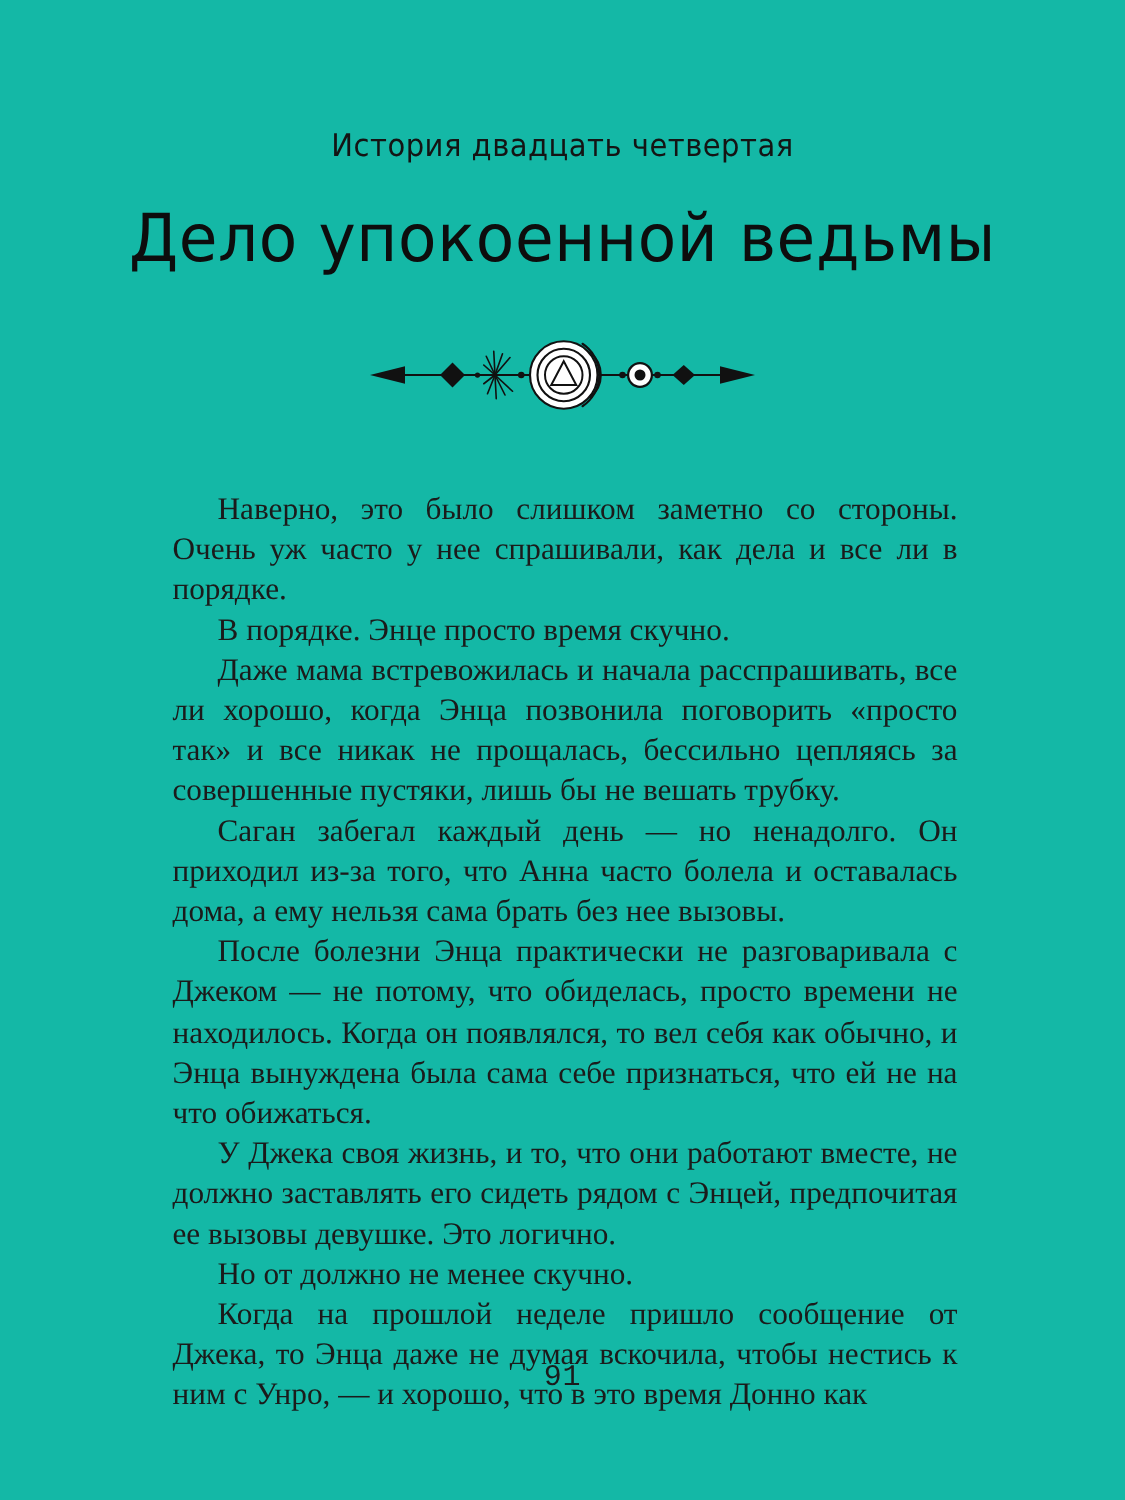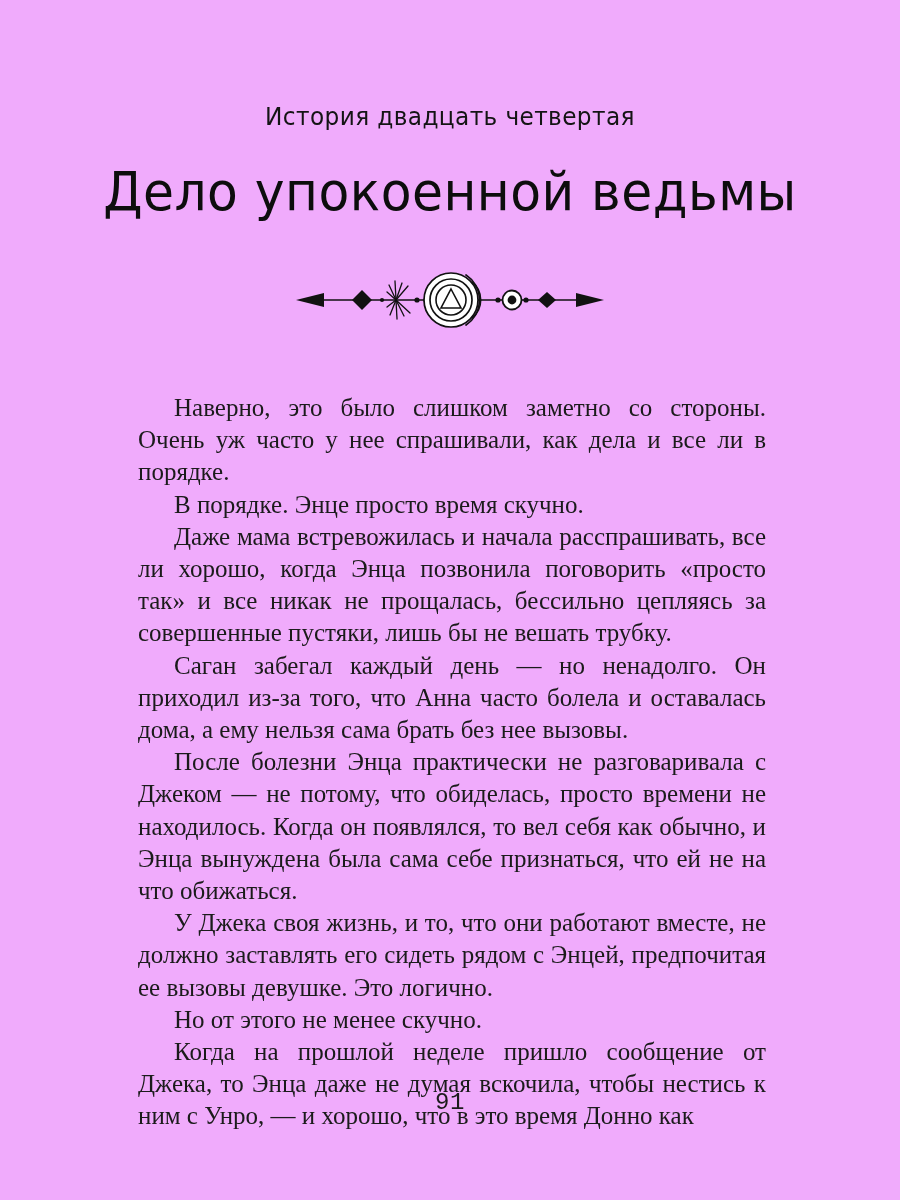--- a/index.html
+++ b/index.html
@@ -16,21 +16,21 @@
     font-family: "Liberation Serif", "DejaVu Serif", serif;
     color: #1a1a1a;
     -webkit-font-smoothing: antialiased;
   }
 
   .page {
     position: absolute;
     inset: 0;
     width: 900px;
     height: 1200px;
-    background: #f0abfc;
+    background: #14b8a6;
     box-sizing: border-box;
   }
 
   
   .heading-block {
     position: absolute;
     left: 0;
     right: 0;
     top: 104px;
     text-align: center;
@@ -175,19 +175,19 @@
     </svg>
   </div>
 
   <div class="body-text">
     <p>Наверно, это было слишком заметно со стороны. Очень уж часто у нее спрашивали, как дела и все ли в порядке.</p>
     <p>В порядке. Энце просто время скучно.</p>
     <p>Даже мама встревожилась и начала расспрашивать, все ли хорошо, когда Энца позвонила поговорить «просто так» и все никак не прощалась, бессильно цепляясь за совершенные пустяки, лишь бы не вешать трубку.</p>
     <p>Саган забегал каждый день — но ненадолго. Он приходил из-за того, что Анна часто болела и оставалась дома, а ему нельзя сама брать без нее вызовы.</p>
     <p>После болезни Энца практически не разговаривала с Джеком — не потому, что обиделась, просто времени не находилось. Когда он появлялся, то вел себя как обычно, и Энца вынуждена была сама себе признаться, что ей не на что обижаться.</p>
     <p>У Джека своя жизнь, и то, что они работают вместе, не должно заставлять его сидеть рядом с Энцей, предпочитая ее вызовы девушке. Это логично.</p>
-    <p>Но от этого не менее скучно.</p>
+    <p>Но от должно не менее скучно.</p>
     <p>Когда на прошлой неделе пришло сообщение от Джека, то Энца даже не думая вскочила, чтобы нестись к ним с Унро, — и хорошо, что в это время Донно как</p>
   </div>
 
   <div class="folio">91</div>
 
 </div>
 
 </body></html>

